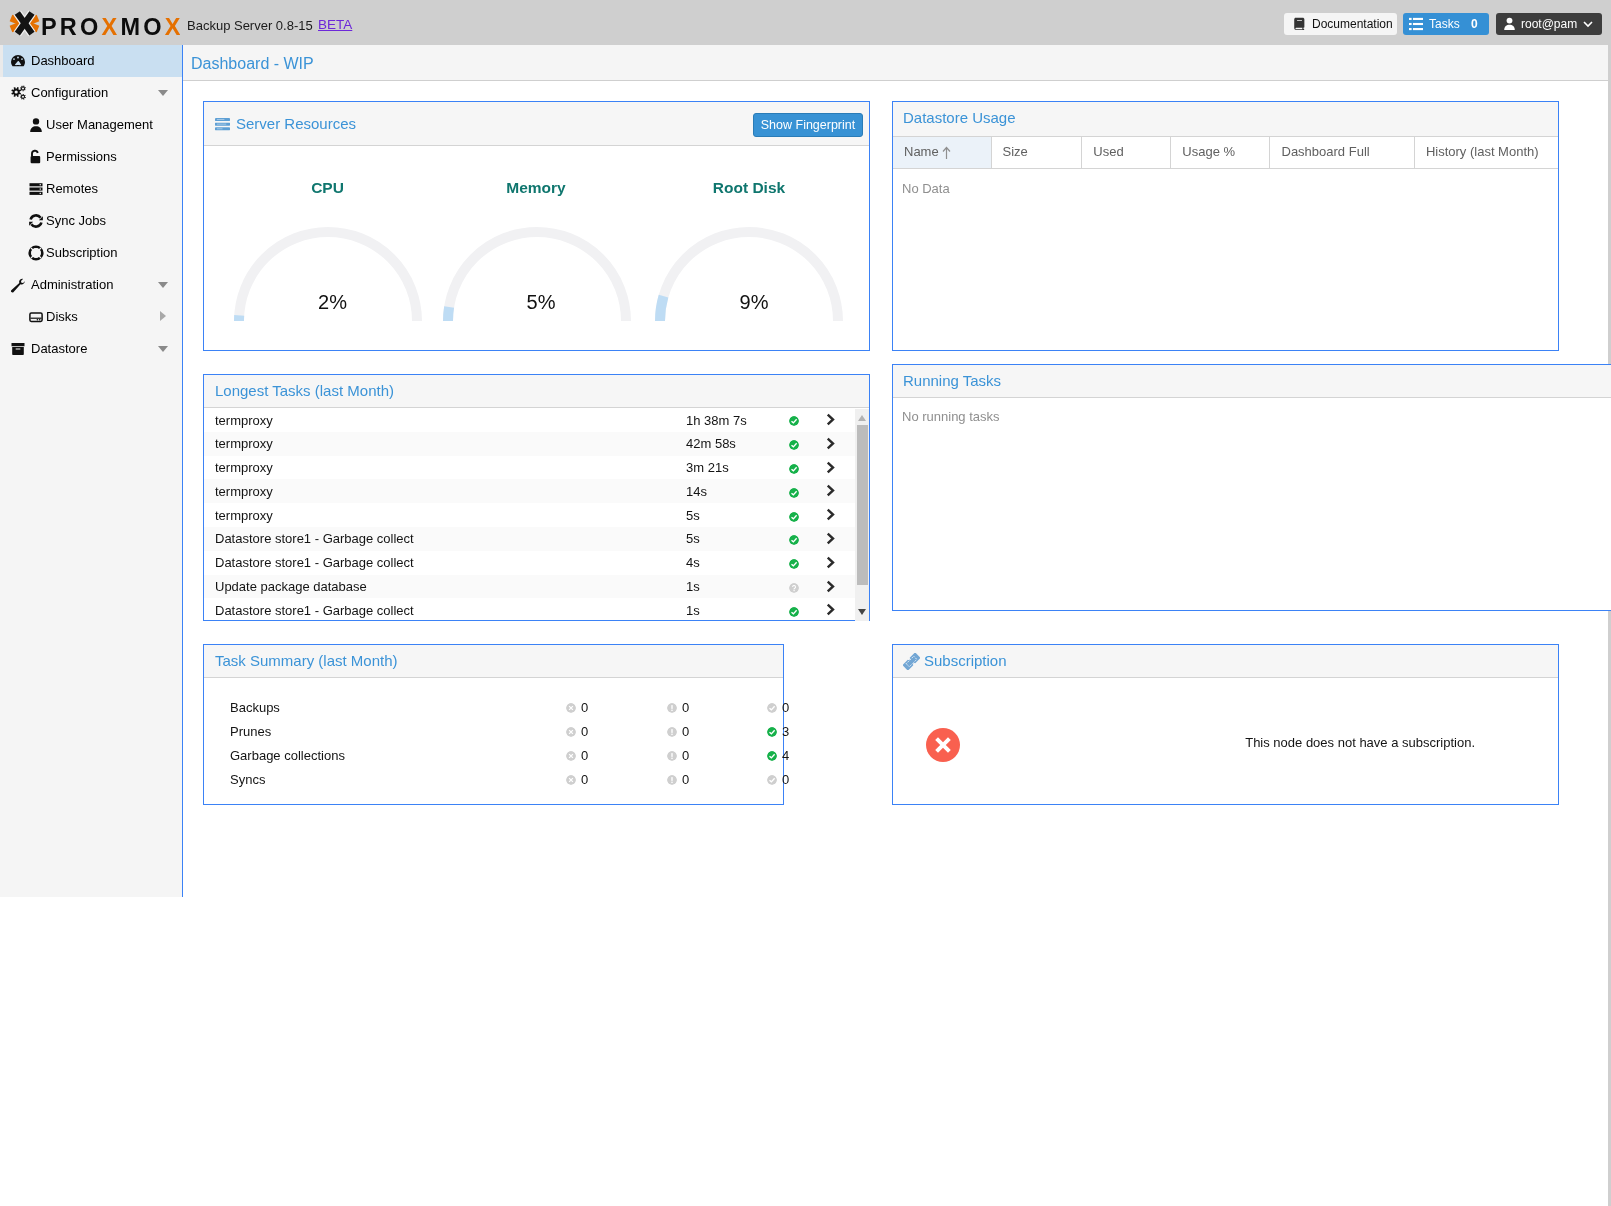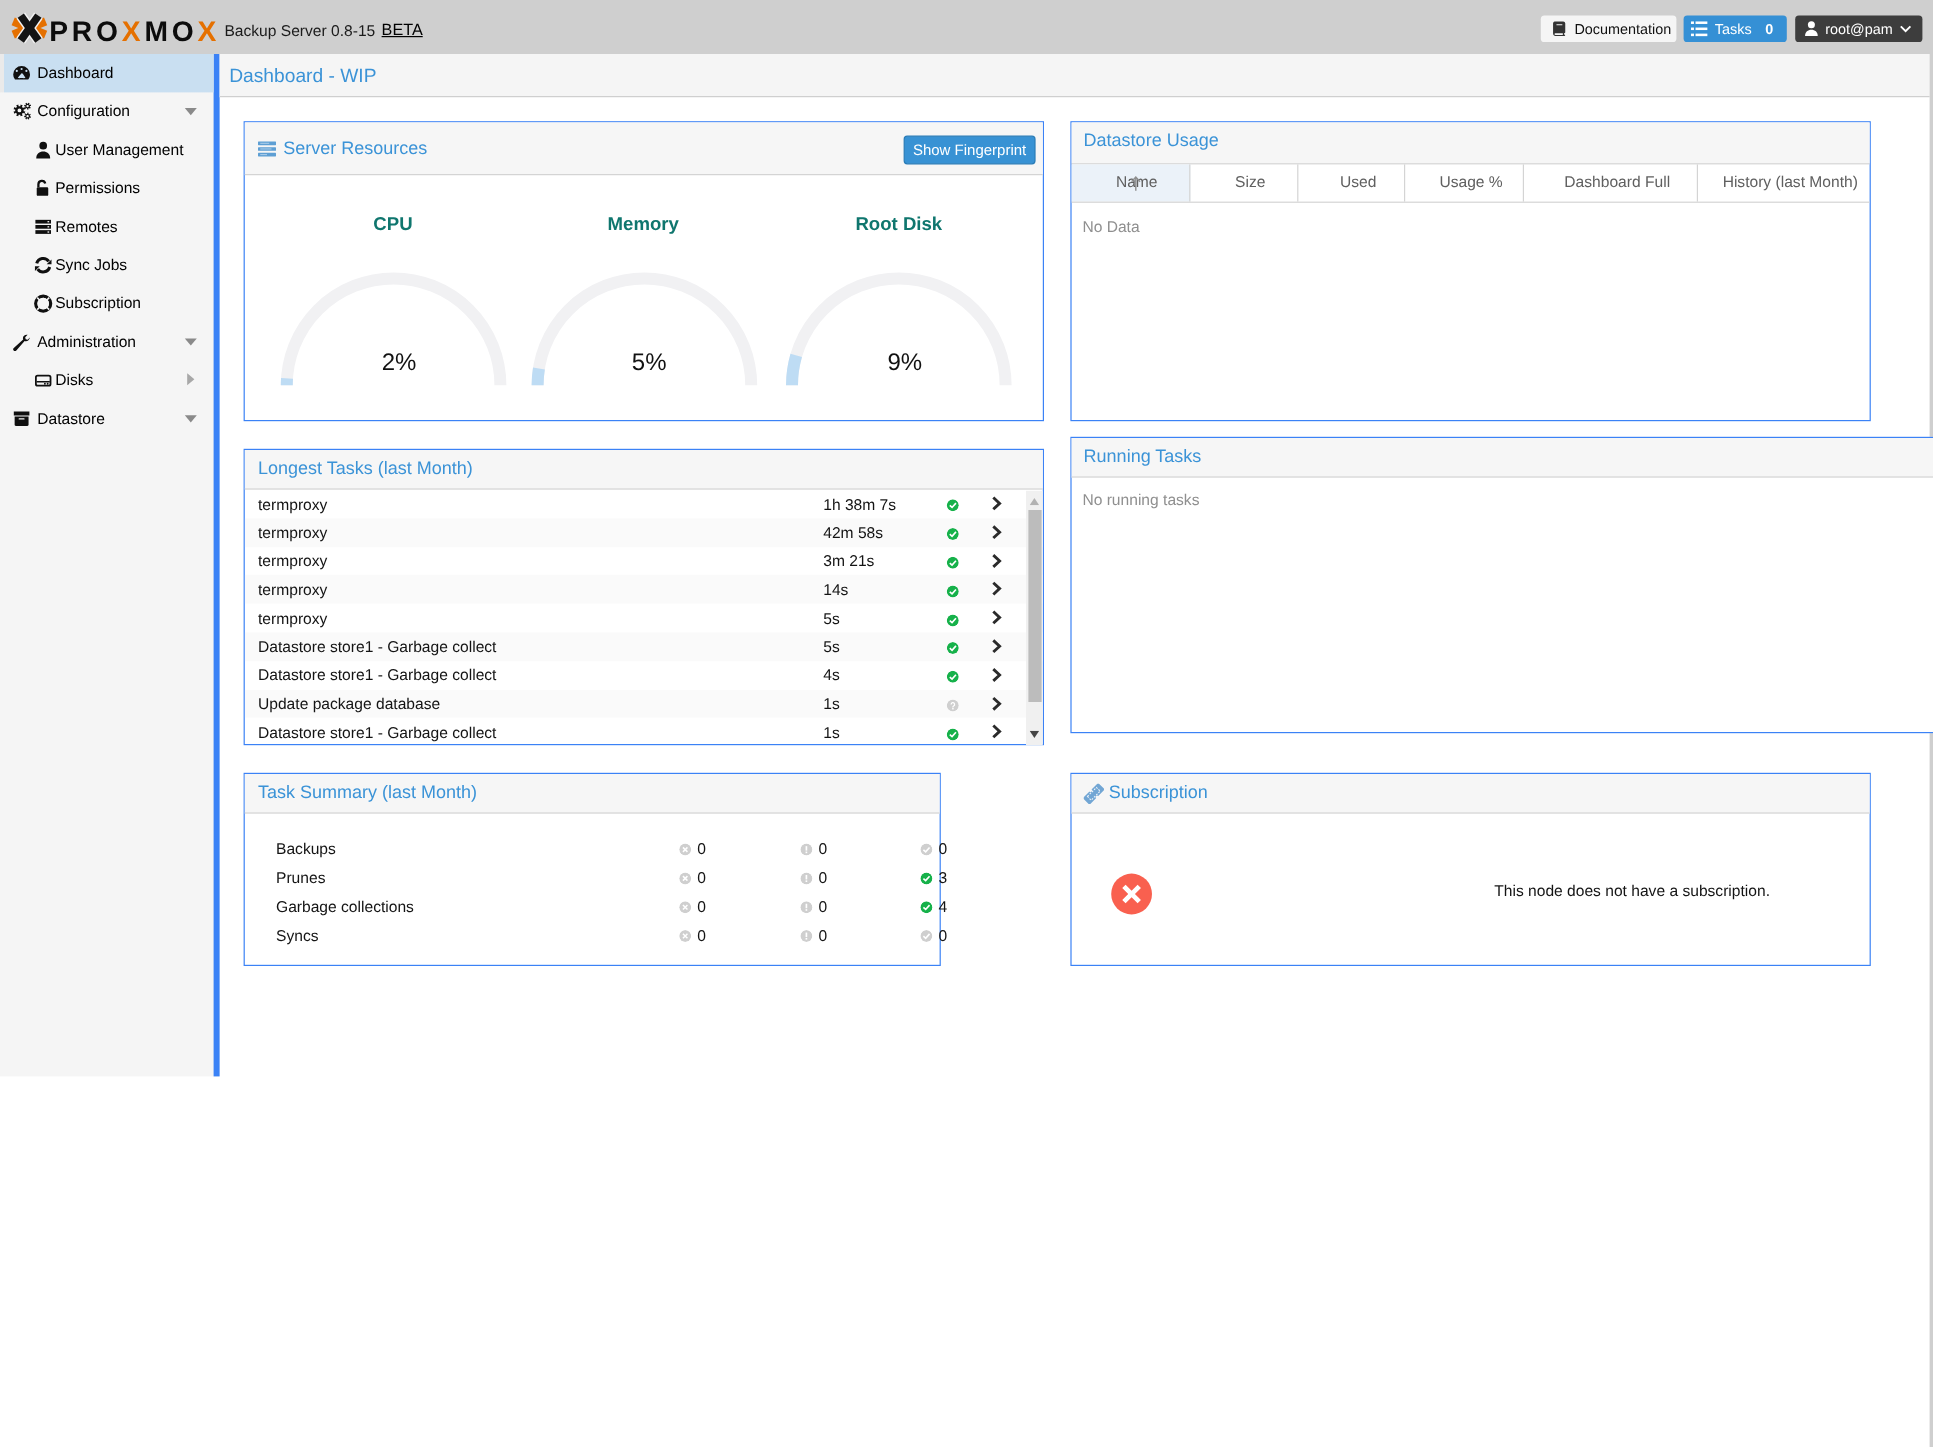--- a/index.html
+++ b/index.html
@@ -2,28 +2,28 @@
 <html><head>
 <meta charset="utf-8">
 <style>
 * { margin:0; padding:0; box-sizing:border-box; }
 html,body { width:1611px; height:1206px; font-family:"Liberation Sans", sans-serif; background:#fff; overflow:hidden; }
 
 
 #topbar { position:absolute; left:0; top:0; width:1611px; height:45px; background:#cfcfcf; }
 #logo { position:absolute; left:10px; top:8px; width:170px; height:30px; }
 #prodname { position:absolute; left:187px; top:18px; font-size:13px; color:#1b1b1b; }
-#beta { position:absolute; left:318px; top:17px; font-size:13.5px; color:#000000; text-decoration:underline; }
+#beta { position:absolute; left:318px; top:17px; font-size:13.5px; color:#6d28d9; text-decoration:underline; }
 .tbtn { position:absolute; top:13px; height:22px; border-radius:3px; font-size:12px; line-height:20px; }
 #btn-doc { left:1284px; width:113px; background:#f5f5f5; color:#111; }
 #btn-tasks { left:1403px; width:86px; background:#3590d5; color:#fff; }
 #btn-user { left:1496px; width:106px; background:#3d3d3d; color:#fff; }
 
 
-#sidebar { position:absolute; left:0; top:45px; width:183px; height:852px; background:#f5f5f5; border-right:5px solid #3b82f6; }
+#sidebar { position:absolute; left:0; top:45px; width:183px; height:852px; background:#f5f5f5; border-right:1px solid #3b82f6; }
 .nav { position:relative; height:32px; line-height:32px; font-size:13px; color:#010101; }
 .nav.sel { background:linear-gradient(to right,#eaeaea 0 3px,#c9dff1 3px); }
 .nav .ic { position:absolute; left:10px; top:8px; width:16px; height:16px; }
 .nav .ic2 { position:absolute; left:28px; top:8px; width:16px; height:16px; }
 .nav .t1 { position:absolute; left:31px; }
 .nav .t2 { position:absolute; left:46px; }
 .nav .exp { position:absolute; right:14px; top:13px; width:0; height:0; border-left:5px solid transparent; border-right:5px solid transparent; border-top:6px solid #8a8a8a; }
 .nav .expr { position:absolute; right:16px; top:10px; width:0; height:0; border-top:5px solid transparent; border-bottom:5px solid transparent; border-left:6px solid #a8a8a8; }
 
 
@@ -34,21 +34,21 @@
 
 .panel { position:absolute; border:1px solid #3b82f6; background:#fff; }
 .phead { position:relative; background:#f6f6f6; border-bottom:1px solid #d4d4d4; }
 .ptitle { position:absolute; font-size:15px; color:#3b93d7; }
 
 
 .glabel { position:absolute; top:33px; width:200px; text-align:center; font-size:15.5px; font-weight:bold; color:#0f766e; }
 .gpct { position:absolute; top:145px; width:200px; text-align:center; line-height:22px; font-size:20px; color:#111; }
 
 
-.gh { position:absolute; top:0; height:31px; border-right:1px solid #d4d4d4; font-size:13px; color:#606060; line-height:30px; padding-left:11px;text-align:center; }
+.gh { position:absolute; top:0; height:31px; border-right:1px solid #d4d4d4; font-size:13px; color:#606060; line-height:30px; padding-left:11px; }
 
 
 .trow { position:relative; height:23.8px; font-size:13px; color:#141414; }
 .trow.odd { background:#fafafa; }
 .trow .tn { position:absolute; left:11px; top:4.5px; }
 .trow .td { position:absolute; left:482px; top:4.5px; }
 
 
 .stat { display:inline-block; width:10px; height:10px; border-radius:50%; position:absolute; }
 

